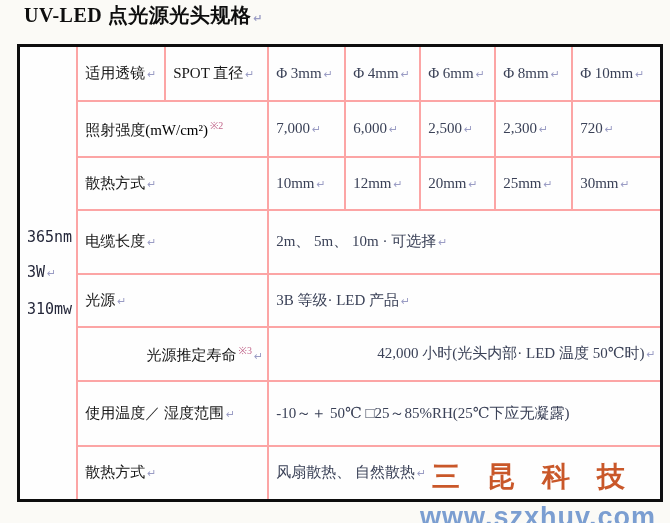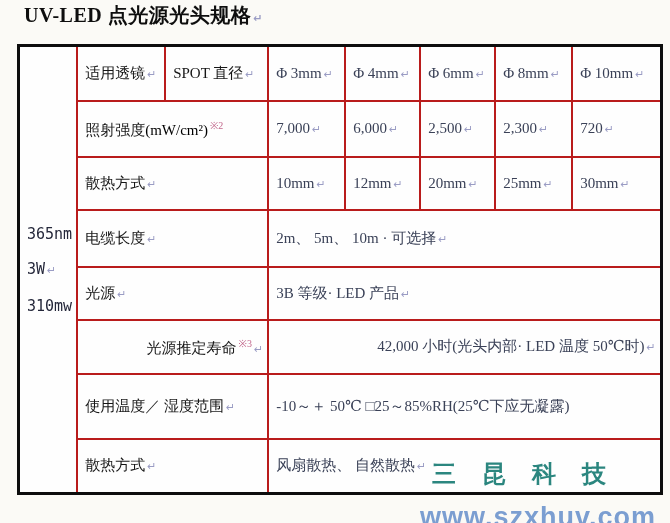--- a/index.html
+++ b/index.html
@@ -12,44 +12,44 @@
     position:absolute;left:24px;top:2px;
     font-size:20px;font-weight:bold;color:#0e0e0e;
     letter-spacing:0.5px;white-space:nowrap;
   }
   .spec-table{
     position:absolute;left:17px;top:44px;
     border-collapse:collapse;table-layout:fixed;
     background:#fefefe;
   }
   .spec-table td{
-    border:2px solid #b91c1c;
+    border:2px solid #fca5a5;
     vertical-align:middle;
     padding:0 4px 0 7px;
     font-size:15px;
     overflow:hidden;white-space:nowrap;
   }
   .spec-table{border:3px solid #0d0d0d;}
   .lbl{color:#161616;}
   .val{color:#3a4157;}
   .unit{color:#000000;}
   .sup{vertical-align:super;font-size:10px;color:#c2688c;margin-left:2px;}
   .pilcrow{font-size:11px;color:#9a9cc4;margin-left:2px;font-family:"DejaVu Sans","Liberation Sans",sans-serif;}
   .wl-cell{
     font-family:"DejaVu Sans Mono","Liberation Mono",monospace;
     font-size:13px;color:#24273a;
     padding-left:3px;
     margin-left:12px;
   }
   .wl-cell .wl-line{margin:21px 0;line-height:14px;}
-  .r1{height:55px;}.r2{height:56px;}.r3{height:53px;}.r4{height:57px;}
+  .r1{height:55px;}.r2{height:56px;}.r3{height:53px;}.r4{height:64px;}
   .r5{height:53px;}.r6{height:54px;text-align:right;}.r7{height:65px;margin-top:24px;}.r8{height:55px;}
   .watermark-brand{
     position:absolute;left:432px;top:458px;
-    font-size:24px;font-weight:bold;color:#0f766e;
+    font-size:28px;font-weight:bold;color:#c2410c;
     letter-spacing:10px;white-space:nowrap;opacity:0.88;
     font-family:"Liberation Serif","DejaVu Serif",serif;
     z-index:5;
   }
   .watermark-url{
     position:absolute;left:420px;top:502px;
     font-size:27px;font-weight:bold;color:#6a92cc;
     letter-spacing:1px;white-space:nowrap;opacity:0.88;
     font-family:"Liberation Sans","DejaVu Sans",sans-serif;
     z-index:5;

